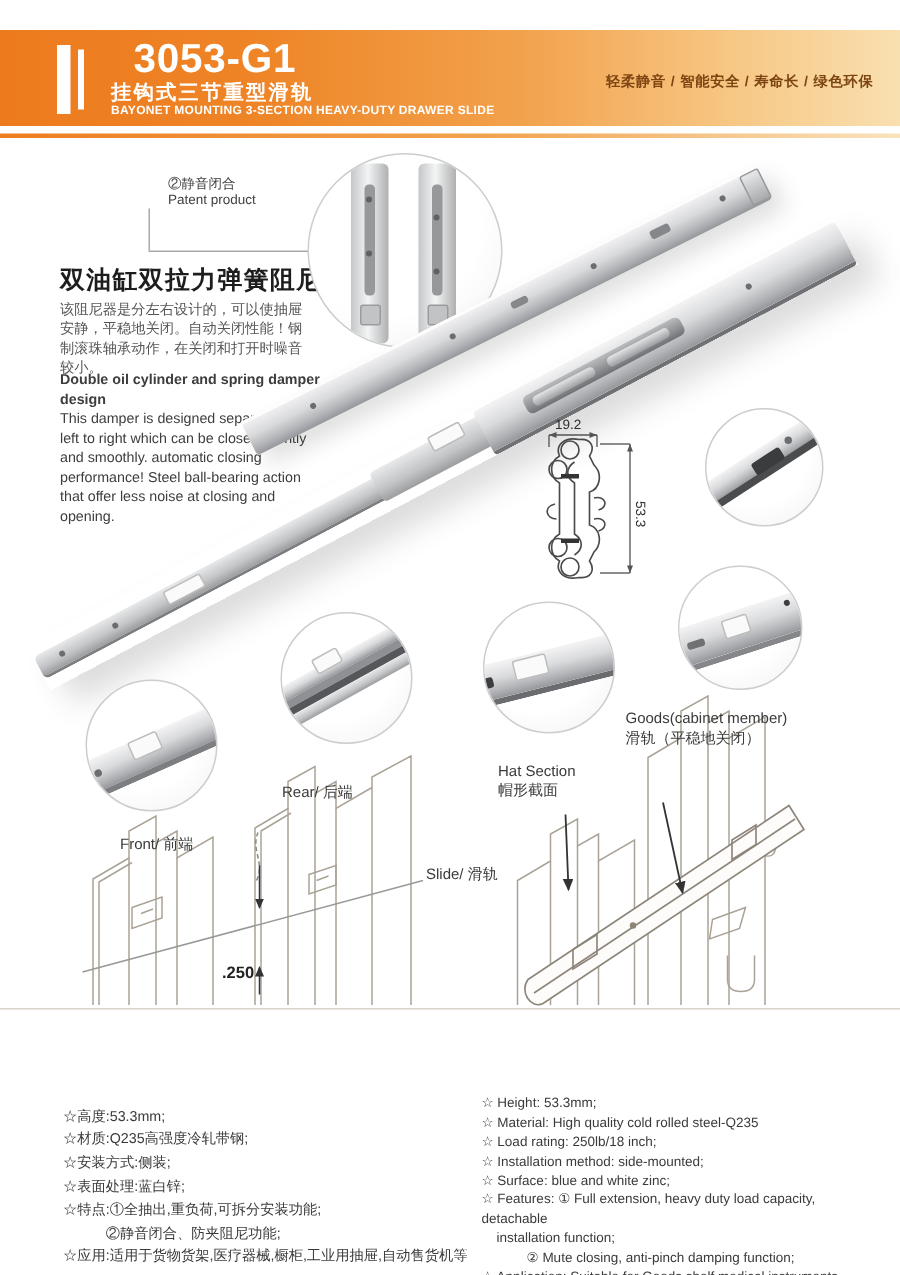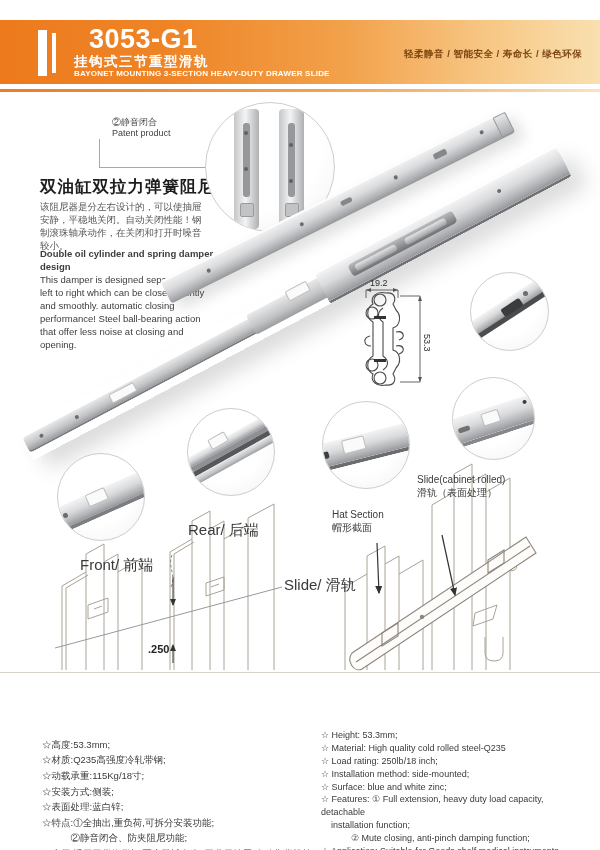--- a/index.html
+++ b/index.html
@@ -41,21 +41,21 @@
   .tab{background:#fafafa;border:1px solid #bdbdbd;border-radius:2px;}
   .hole{background:#6b6d70;border-radius:50%;}
 
   
   .slideA{left:166px;top:280px;width:384px;height:25px;transform:rotate(-26.5deg);transform-origin:0 50%;
     border-radius:3px;box-shadow:6px 10px 14px rgba(70,70,70,.16);}
   .slideB{left:26px;top:428px;width:608px;height:34px;transform:rotate(-27.8deg);transform-origin:0 50%;
     box-shadow:10px 16px 20px rgba(60,60,60,.18);}
 
   
-  .dlab{font-size:15px;color:#3a3a3a;}
+  .dlab{font-size:10px;color:#3a3a3a;}
   .dlab2{font-size:10px;color:#3a3a3a;line-height:13px;}
   .dim-off{font-size:11px;font-weight:bold;color:#222;margin-top:33px;}
   .ground{left:0;top:672px;width:600px;height:1px;background:#d7d2ca;}
 
   
   .spec{white-space:pre-wrap;color:#3a3a3a;}
   .spec-zh{left:42px;top:690px;width:272px;font-size:9.5px;line-height:15.6px;}
   .spec-en{left:321px;top:691px;width:268px;font-size:9px;line-height:12.8px;}
   svg text{font-family:"Liberation Sans",sans-serif;}
 </style>
@@ -266,24 +266,24 @@
 
   <div class="abs dlab" style="left:80px;top:556px;">Front/ 前端</div>
   <div class="abs dlab" style="left:188px;top:521px;">Rear/ 后端</div>
   <div class="abs dlab" style="left:284px;top:576px;">Slide/ 滑轨</div>
   <div class="abs dim-off" style="left:148px;top:610px;">.250</div>
   <div class="abs dlab2" style="left:332px;top:508px;">
     <div>Hat Section</div>
     <div>帽形截面</div>
   </div>
   <div class="abs dlab2" style="left:417px;top:473px;">
-    <div>Slide(cabinet rolled)</div>
-    <div>滑轨（表面处理）</div>
+    <div>Goods(cabinet member)</div>
+    <div>滑轨（平稳地关闭）</div>
   </div>
 
   <div class="abs spec spec-zh">
     
-  <div class="spec-line">☆高度:53.3mm;</div><div class="spec-line">☆材质:Q235高强度冷轧带钢;</div><div class="spec-line">☆动载承重:115Kg/18寸;</div><div class="spec-line">☆安装方式:侧装;</div><div class="spec-line">☆表面处理:蓝白锌;</div><div class="spec-line">☆特点:①全抽出,重负荷,可拆分安装功能;</div><div class="spec-line">　　　②静音闭合、防夹阻尼功能;</div><div class="spec-line">☆应用:适用于货物货架,医疗器械,橱柜,工业用抽屉,自动售货机等</div></div>
+  <div class="spec-line">☆高度:53.3mm;</div><div class="spec-line">☆材质:Q235高强度冷轧带钢;</div><div class="spec-line">☆安装方式:侧装;</div><div class="spec-line">☆表面处理:蓝白锌;</div><div class="spec-line">☆特点:①全抽出,重负荷,可拆分安装功能;</div><div class="spec-line">　　　②静音闭合、防夹阻尼功能;</div><div class="spec-line">☆应用:适用于货物货架,医疗器械,橱柜,工业用抽屉,自动售货机等</div></div>
   <div class="abs spec spec-en">
     
   <div class="spec-line">☆ Height: 53.3mm;</div><div class="spec-line">☆ Material: High quality cold rolled steel-Q235</div><div class="spec-line">☆ Load rating: 250lb/18 inch;</div><div class="spec-line">☆ Installation method: side-mounted;</div><div class="spec-line">☆ Surface: blue and white zinc;</div><div class="spec-line">☆ Features: ① Full extension, heavy duty load capacity, detachable</div><div class="spec-line">    installation function;</div><div class="spec-line">            ② Mute closing, anti-pinch damping function;</div><div class="spec-line">☆ Application: Suitable for Goods shelf,medical instruments ,</div></div>
 
 </div>
 
 </body></html>

